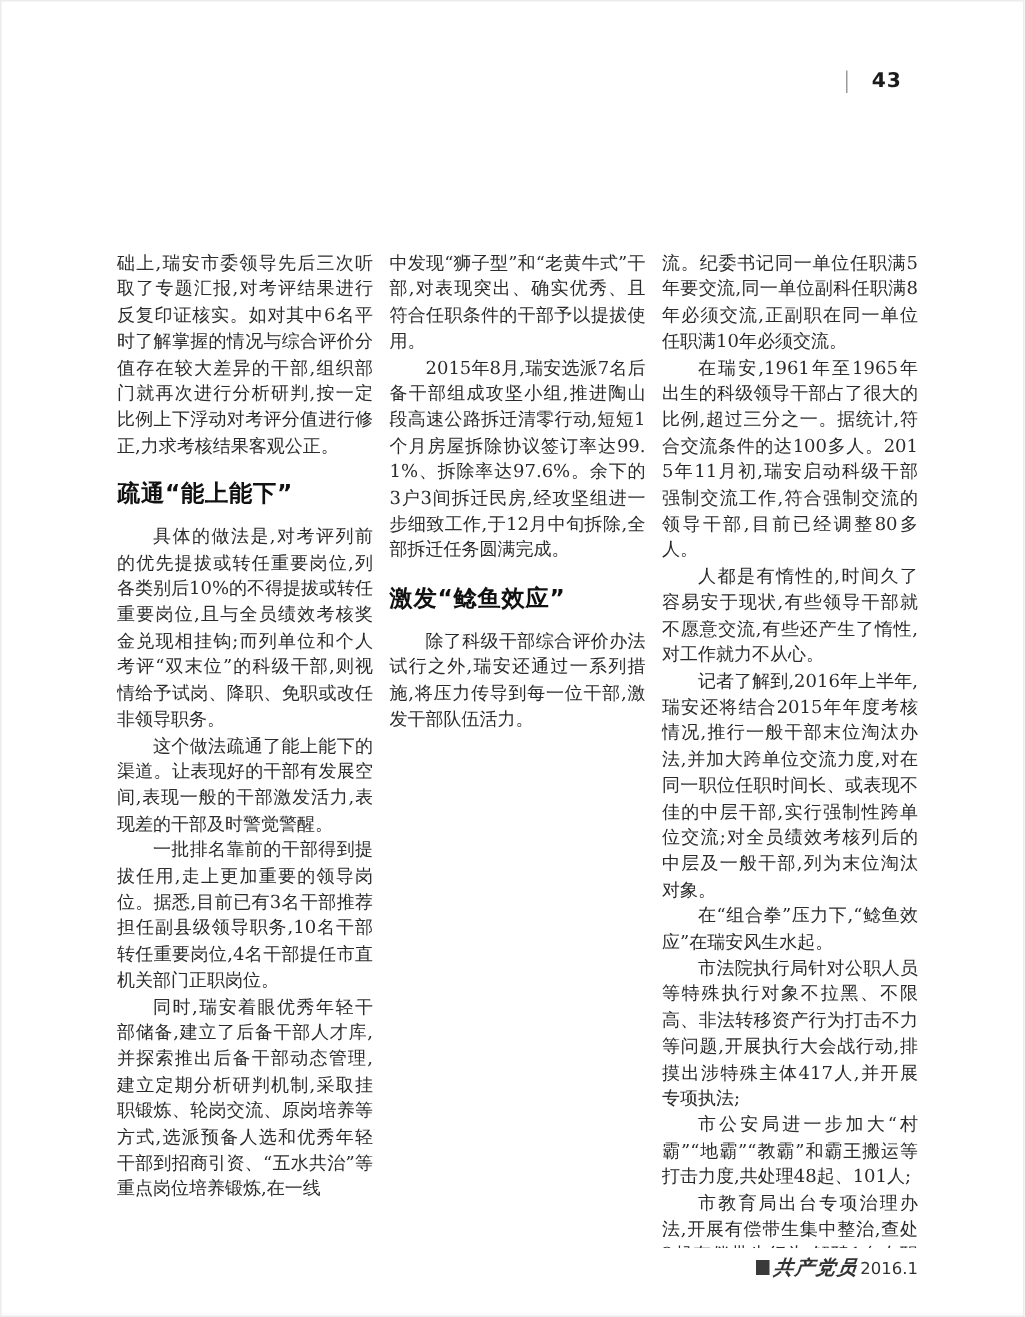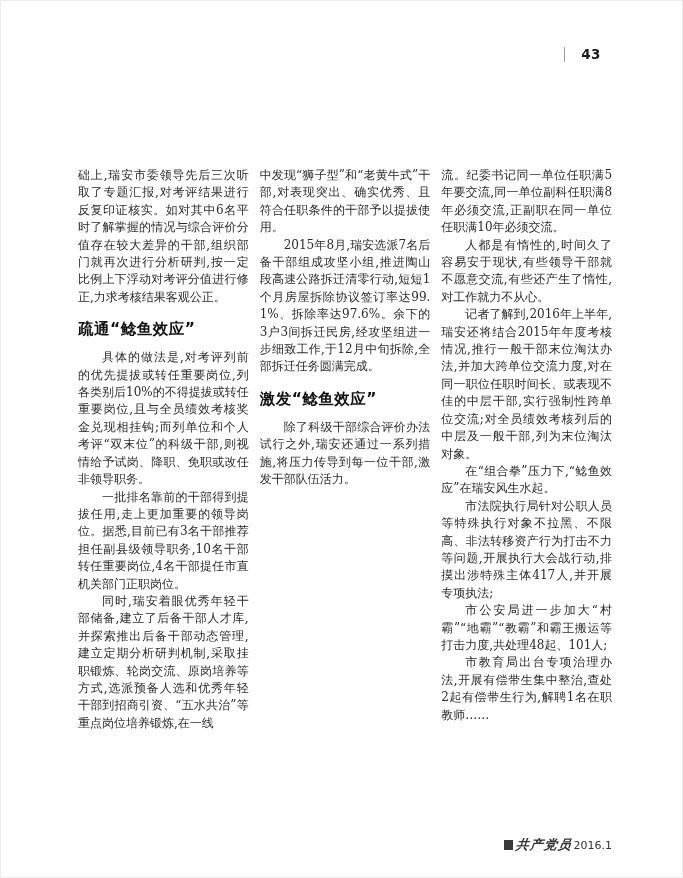--- a/index.html
+++ b/index.html
@@ -79,33 +79,35 @@
 <body>
 
 <div class="page-number-wrap">
   <span class="page-number-rule"></span>
   <span class="page-number">43</span>
 </div>
 
 <div class="text-columns">
     <div class="column">
       <p class="para cont">础上,瑞安市委领导先后三次听取了专题汇报,对考评结果进行反复印证核实。如对其中6名平时了解掌握的情况与综合评价分值存在较大差异的干部,组织部门就再次进行分析研判,按一定比例上下浮动对考评分值进行修正,力求考核结果客观公正。</p>
-      <h2 class="section-heading">疏通“鲶鱼效应”</h2>
+      <h2 class="section-heading">疏通“能上能下”</h2>
       <p class="para">具体的做法是,对考评列前的优先提拔或转任重要岗位,列各类别后10%的不得提拔或转任重要岗位,且与全员绩效考核奖金兑现相挂钩;而列单位和个人考评“双末位”的科级干部,则视情给予试岗、降职、免职或改任非领导职务。</p>
+      <p class="para">这个做法疏通了能上能下的渠道。让表现好的干部有发展空间,表现一般的干部激发活力,表现差的干部及时警觉警醒。</p>
       <p class="para">一批排名靠前的干部得到提拔任用,走上更加重要的领导岗位。据悉,目前已有3名干部推荐担任副县级领导职务,10名干部转任重要岗位,4名干部提任市直机关部门正职岗位。</p>
       <p class="para">同时,瑞安着眼优秀年轻干部储备,建立了后备干部人才库,并探索推出后备干部动态管理,建立定期分析研判机制,采取挂职锻炼、轮岗交流、原岗培养等方式,选派预备人选和优秀年轻干部到招商引资、“五水共治”等重点岗位培养锻炼,在一线</p>
     </div>
     <div class="column">
       <p class="para cont">中发现“狮子型”和“老黄牛式”干部,对表现突出、确实优秀、且符合任职条件的干部予以提拔使用。</p>
       <p class="para">2015年8月,瑞安选派7名后备干部组成攻坚小组,推进陶山段高速公路拆迁清零行动,短短1个月房屋拆除协议签订率达99.1%、拆除率达97.6%。余下的3户3间拆迁民房,经攻坚组进一步细致工作,于12月中旬拆除,全部拆迁任务圆满完成。</p>
       <h2 class="section-heading">激发“鲶鱼效应”</h2>
       <p class="para">除了科级干部综合评价办法试行之外,瑞安还通过一系列措施,将压力传导到每一位干部,激发干部队伍活力。</p>
     </div>
     <div class="column">
       <p class="para cont">流。纪委书记同一单位任职满5年要交流,同一单位副科任职满8年必须交流,正副职在同一单位任职满10年必须交流。</p>
+      <p class="para">在瑞安,1961年至1965年出生的科级领导干部占了很大的比例,超过三分之一。据统计,符合交流条件的达100多人。2015年11月初,瑞安启动科级干部强制交流工作,符合强制交流的领导干部,目前已经调整80多人。</p>
       <p class="para">人都是有惰性的,时间久了容易安于现状,有些领导干部就不愿意交流,有些还产生了惰性,对工作就力不从心。</p>
       <p class="para">记者了解到,2016年上半年,瑞安还将结合2015年年度考核情况,推行一般干部末位淘汰办法,并加大跨单位交流力度,对在同一职位任职时间长、或表现不佳的中层干部,实行强制性跨单位交流;对全员绩效考核列后的中层及一般干部,列为末位淘汰对象。</p>
       <p class="para">在“组合拳”压力下,“鲶鱼效应”在瑞安风生水起。</p>
       <p class="para">市法院执行局针对公职人员等特殊执行对象不拉黑、不限高、非法转移资产行为打击不力等问题,开展执行大会战行动,排摸出涉特殊主体417人,并开展专项执法;</p>
       <p class="para">市公安局进一步加大“村霸”“地霸”“教霸”和霸王搬运等打击力度,共处理48起、101人;</p>
       <p class="para">市教育局出台专项治理办法,开展有偿带生集中整治,查处2起有偿带生行为,解聘1名在职教师……</p>
     </div>
   </div>
 
 <div class="footer-wrap">

